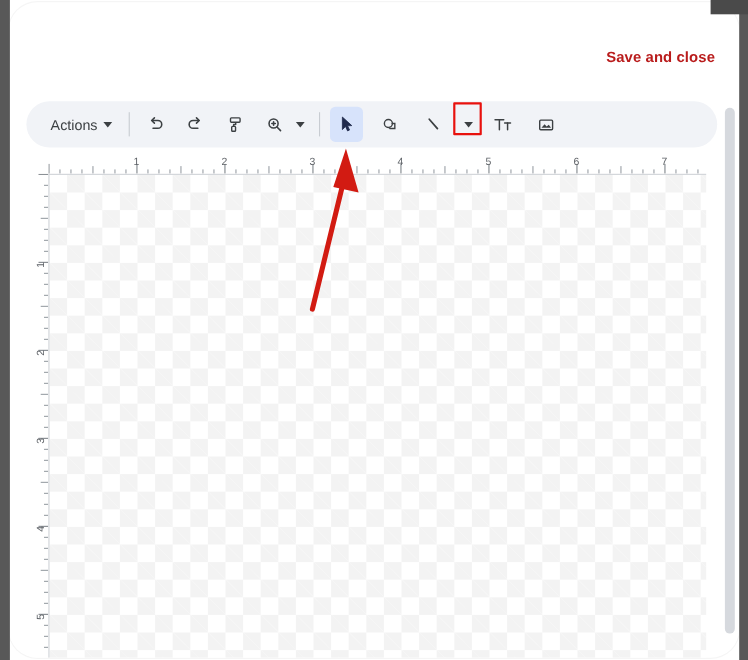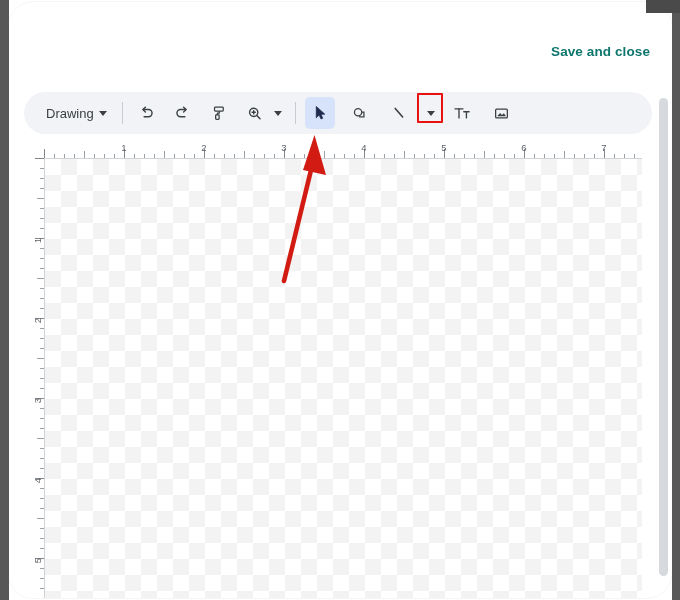--- a/index.html
+++ b/index.html
@@ -257,27 +257,27 @@
 </head>
 <body>
 
 <div id="frame">
   <div id="frame-inner-white"></div>
 </div>
 
 <div id="dialog">
 
   <div id="header">
-    <div id="save-close" style="color: #0f766e;">Save and close</div>
+    <div id="save-close" style="color: #b91c1c;">Save and close</div>
   </div>
 
   <div id="toolbar" style="background: rgb(241, 243, 247);">
 
     <div class="tb-btn" id="actions-btn">
-      <span>Drawing</span>
+      <span>Actions</span>
       <span class="caret"></span>
     </div>
 
     <div class="tb-sep"></div>
 
     <div class="tb-btn">
       <svg class="icon-svg" width="19" height="19" viewBox="0 0 24 24" fill="none" stroke="#3c4043" stroke-width="1.8" stroke-linecap="round" stroke-linejoin="round">
         <path d="M8 7H14.5A4.5 4.5 0 0 1 14.5 16H9"></path>
         <polyline points="10.6,4 7.4,7 10.6,10"></polyline>
       </svg>

